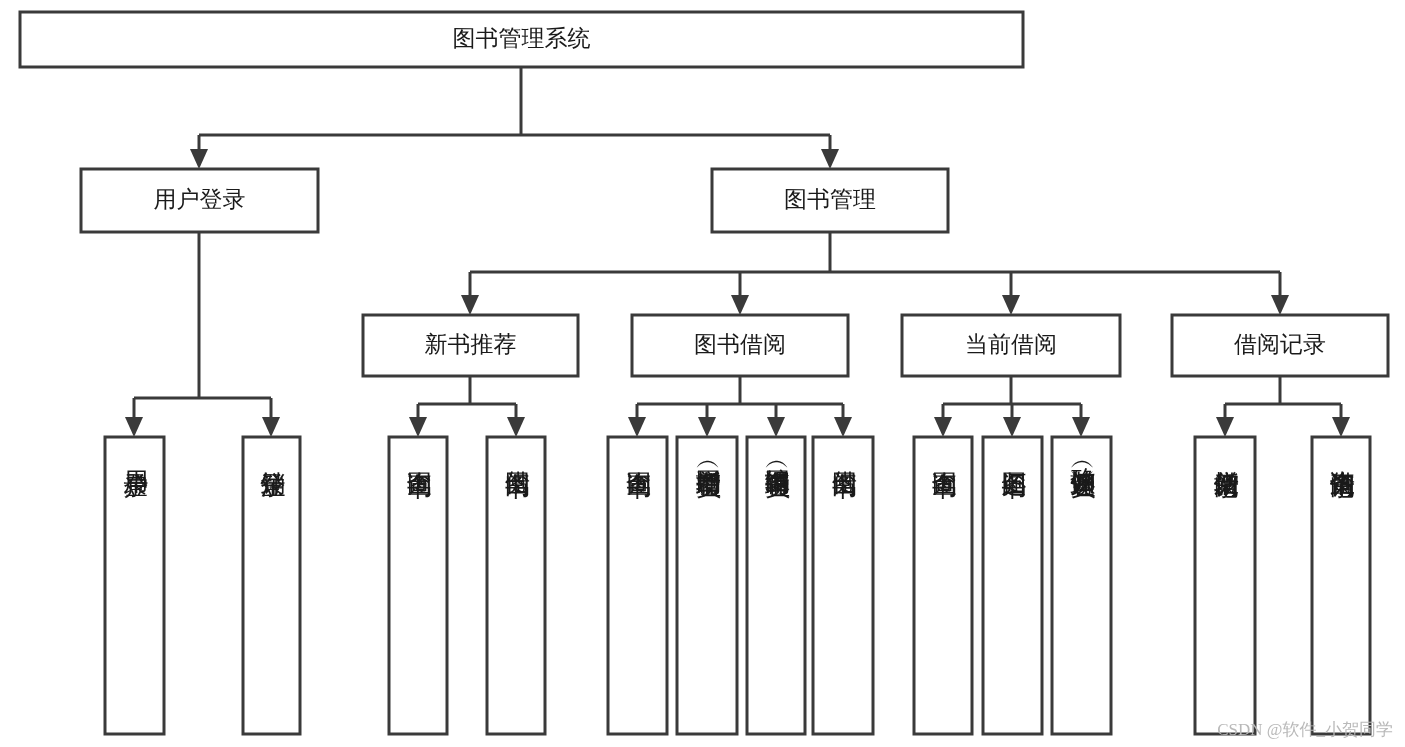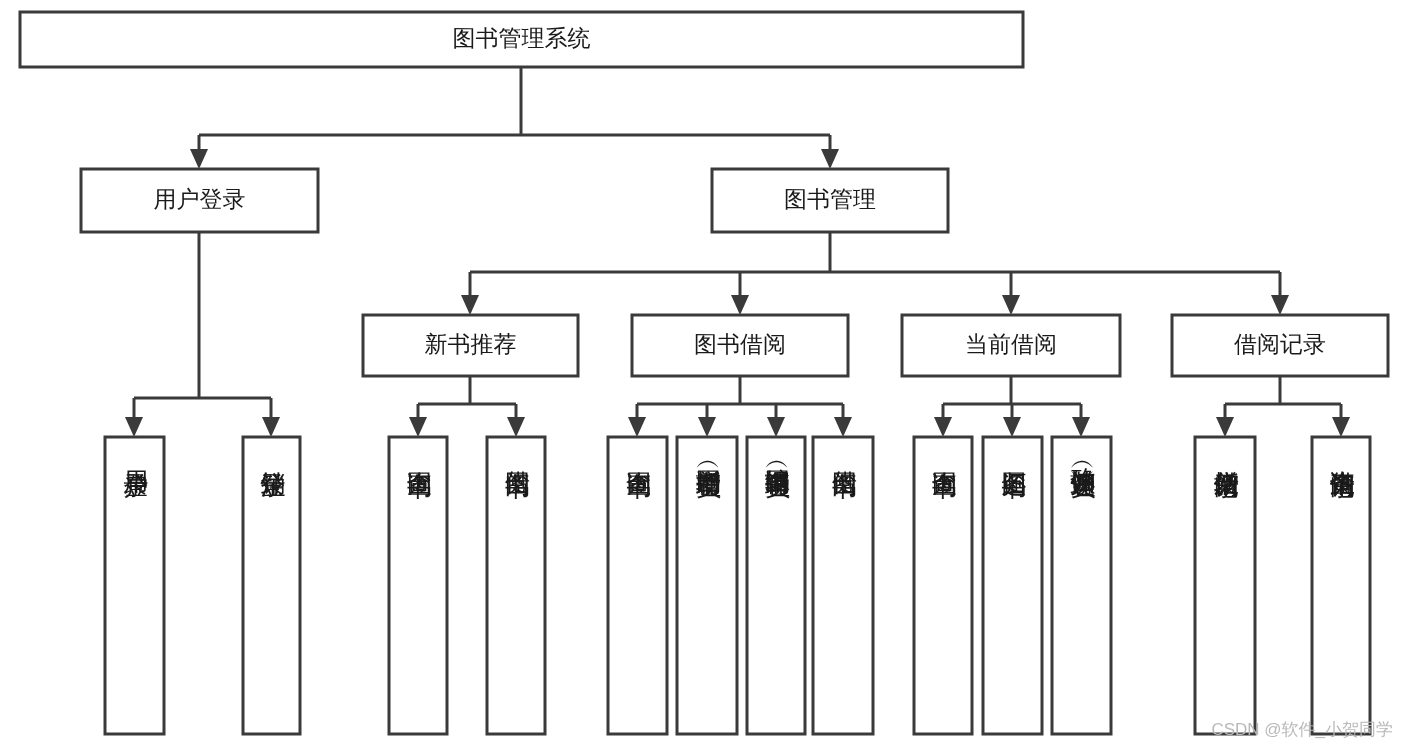--- a/index.html
+++ b/index.html
@@ -55,21 +55,21 @@
   .arrow-head {
     fill: #3a3a3a;
     stroke: none;
   }
   .watermark {
     position: absolute;
     right: 12px;
     bottom: 6px;
     font-size: 17px;
     color: #b9b9b9;
-    font-family: Liberation Sans, sans-serif;
+    font-family: Liberation Serif, serif;
     white-space: nowrap;
     user-select: none;
   }
 </style>
 </head>
 <body>
 
 <div id="diagram-root">
   <svg id="flow-svg" viewBox="0 0 1405 747" xmlns="http://www.w3.org/2000/svg">
     <g id="connector-layer">

